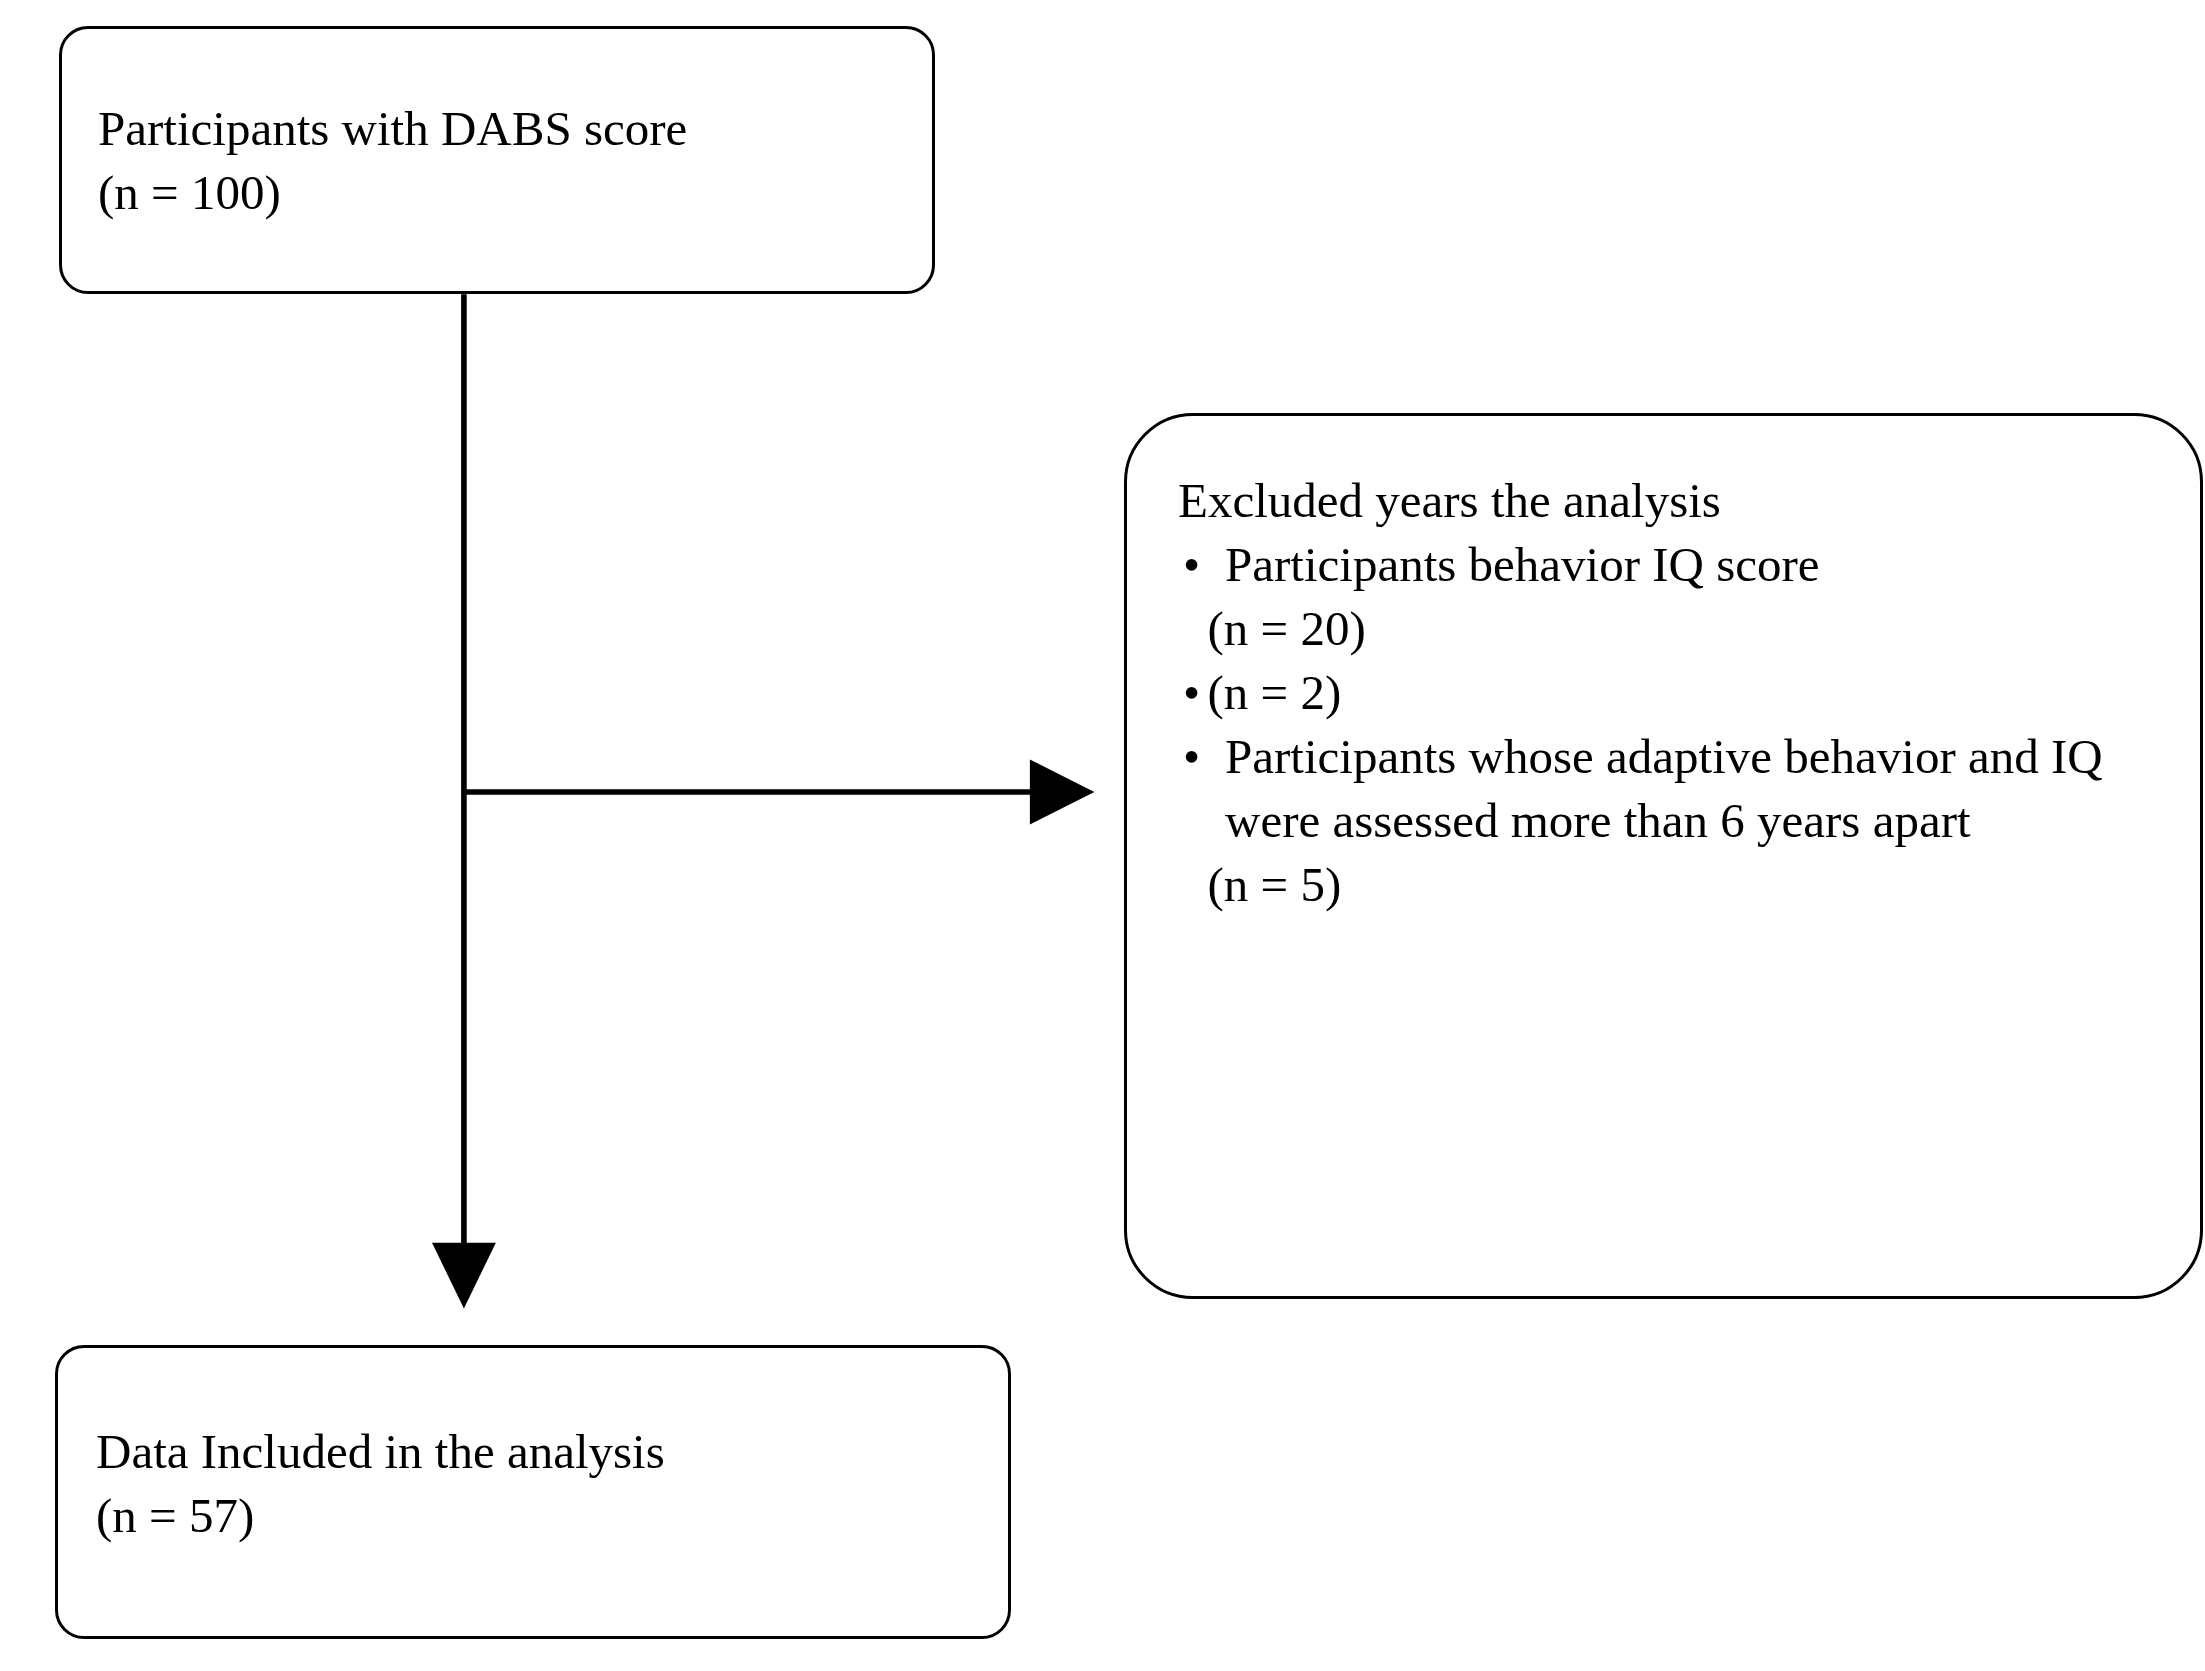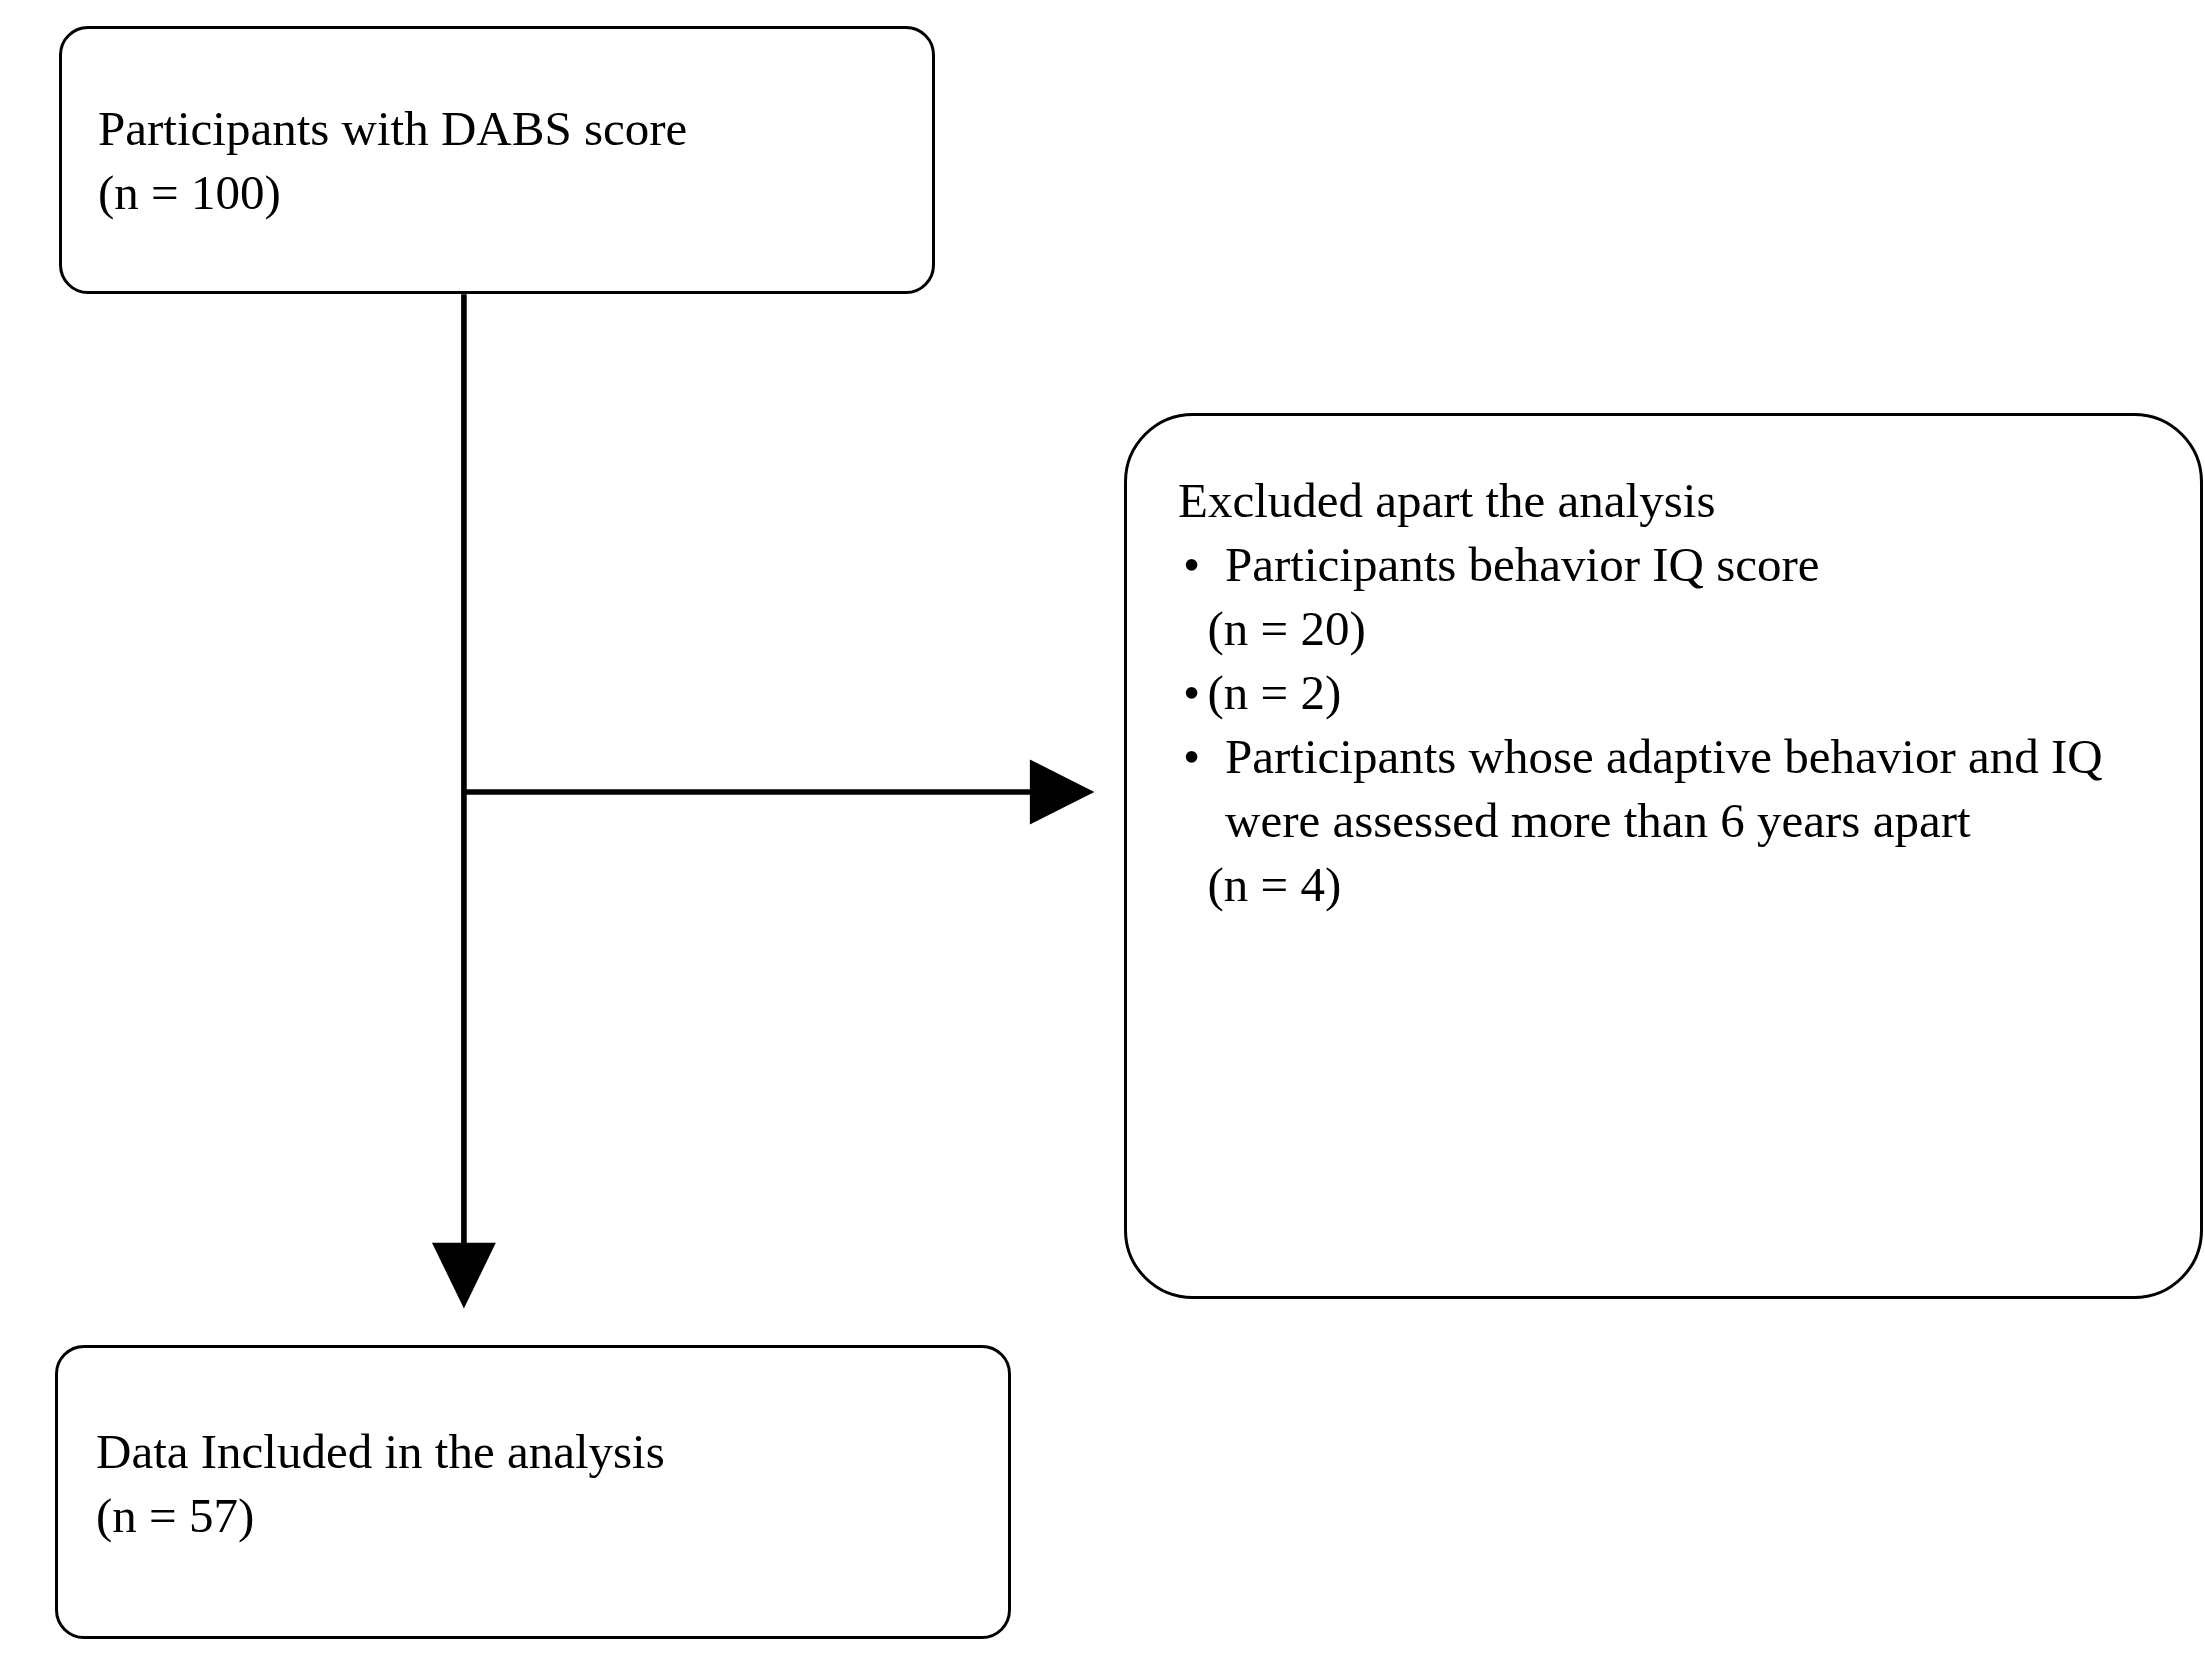--- a/index.html
+++ b/index.html
@@ -131,37 +131,37 @@
   </svg>
 
   <div class="flow-box" id="box-source">
     <div class="box-text">Participants with DABS score
 (n = 100)</div>
   </div>
 
   <div class="flow-box" id="box-excluded">
     <div id="excluded-content">
 
-      <div id="excluded-heading">Excluded apart the analysis</div>
+      <div id="excluded-heading">Excluded years the analysis</div>
 
       <div class="excl-item">
         <span class="excl-bullet">•</span>
         <span class="excl-body">Participants behavior IQ score</span>
         <span class="excl-count">(n = 20)</span>
       </div>
 
       <div class="excl-item">
         <span class="excl-bullet">•</span>
         <span class="excl-count">(n = 2)</span>
       </div>
 
       <div class="excl-item">
         <span class="excl-bullet">•</span>
         <span class="excl-body">Participants whose adaptive behavior and IQ were assessed more than 6 years apart</span>
-        <span class="excl-count">(n = 4)</span>
+        <span class="excl-count">(n = 5)</span>
       </div>
 
     </div>
   </div>
 
   <div class="flow-box" id="box-included">
     <div class="box-text">Data Included in the analysis
 (n = 57)</div>
   </div>
 

